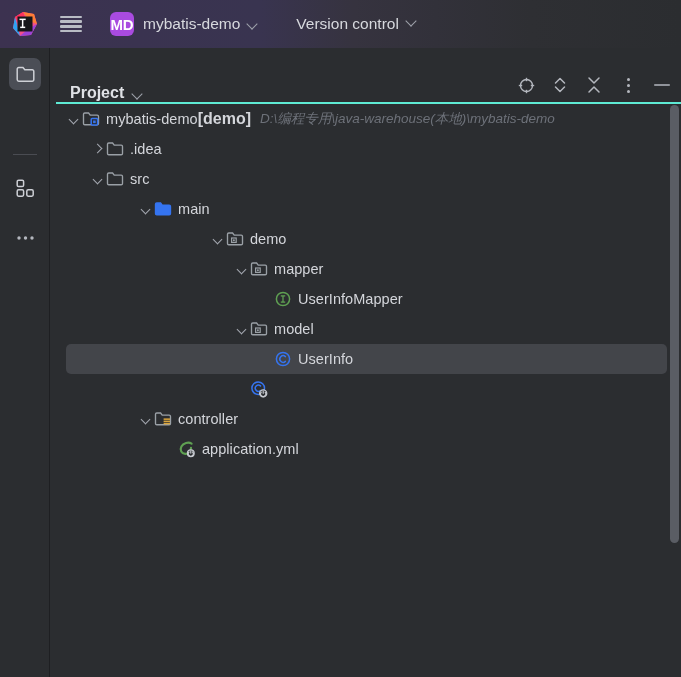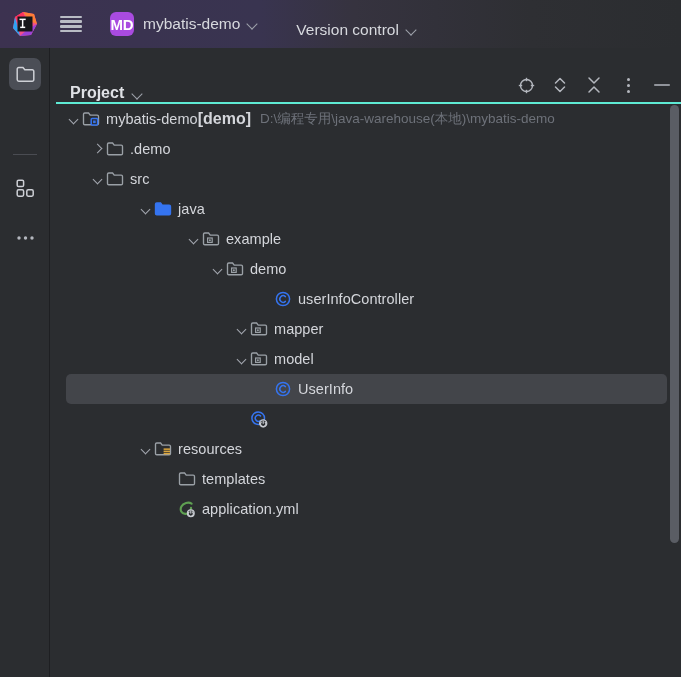--- a/index.html
+++ b/index.html
@@ -79,21 +79,21 @@
   }
   .proj-name {
     margin-left: 9px;
     color: #d7d9de;
     font-size: 15.5px;
     white-space: nowrap;
   }
 
   .vc-chip {
     display: flex;
-    align-items: center;
+    align-items: flex-start;
     margin-left: 24px;
     height: 30px;
     padding: 0 6px;
     border-radius: 6px;
     cursor: pointer;
     margin-top: 12px;
   }
   .vc-label {
     color: #d7d9de;
     font-size: 15.5px;
@@ -234,20 +234,21 @@
   .label {
     color: #d4d6db;
     font-size: 14.5px;
     letter-spacing: 0.05px;
   }
   .root-tag { font-weight: bold; color: #d4d6db; }
   .path {
     margin-left: 9px;
     color: #6d7179;
     font-size: 13.5px;
+    font-style: italic;
   }
 
   
   .vscroll {
     position: absolute;
     right: 2px; top: 105px;
     width: 9px; height: 438px;
     background: #5a5d64;
     border-radius: 5px;
   }
@@ -384,88 +385,78 @@
         <span class="path">D:\编程专用\java-warehouse(本地)\mybatis-demo</span>
       </div>
       <div class="row">
         <div style="width: 40px; flex: 0 0 auto;"></div>
         <div class="arrow right"></div>
         <div class="icon">
           <svg width="18" height="18" viewBox="0 0 18 18">
             <path d="M1.5 4.3 A1.3 1.3 0 0 1 2.8 3 H6.6 L8.2 5.1 H15.2 A1.3 1.3 0 0 1 16.5 6.4 V13.4 A1.3 1.3 0 0 1 15.2 14.7 H2.8 A1.3 1.3 0 0 1 1.5 13.4 Z" fill="none" stroke="#9aa0a6" stroke-width="1.35"></path>
           </svg>
         </div>
-        <span class="label">.demo</span>
+        <span class="label">.idea</span>
       </div>
       <div class="row">
         <div style="width: 40px; flex: 0 0 auto;"></div>
         <div class="arrow down"></div>
         <div class="icon">
           <svg width="18" height="18" viewBox="0 0 18 18">
             <path d="M1.5 4.3 A1.3 1.3 0 0 1 2.8 3 H6.6 L8.2 5.1 H15.2 A1.3 1.3 0 0 1 16.5 6.4 V13.4 A1.3 1.3 0 0 1 15.2 14.7 H2.8 A1.3 1.3 0 0 1 1.5 13.4 Z" fill="none" stroke="#9aa0a6" stroke-width="1.35"></path>
           </svg>
         </div>
         <span class="label">src</span>
       </div>
       <div class="row">
         <div style="width: 88px; flex: 0 0 auto;"></div>
         <div class="arrow down"></div>
         <div class="icon">
           <svg width="18" height="18" viewBox="0 0 18 18">
             <path d="M1.5 4.3 A1.3 1.3 0 0 1 2.8 3 H6.6 L8.2 5.1 H15.2 A1.3 1.3 0 0 1 16.5 6.4 V13.4 A1.3 1.3 0 0 1 15.2 14.7 H2.8 A1.3 1.3 0 0 1 1.5 13.4 Z" fill="#3574f0" stroke="#3574f0" stroke-width="1.35"></path>
           </svg>
         </div>
-        <span class="label">java</span>
-      </div>
-      <div class="row">
-        <div style="width: 136px; flex: 0 0 auto;"></div>
+        <span class="label">main</span>
+      </div>
+      <div class="row">
+        <div style="width: 160px; flex: 0 0 auto;"></div>
         <div class="arrow down"></div>
         <div class="icon">
           <svg width="18" height="18" viewBox="0 0 18 18">
             <path d="M1.5 4.3 A1.3 1.3 0 0 1 2.8 3 H6.6 L8.2 5.1 H15.2 A1.3 1.3 0 0 1 16.5 6.4 V13.4 A1.3 1.3 0 0 1 15.2 14.7 H2.8 A1.3 1.3 0 0 1 1.5 13.4 Z" fill="none" stroke="#9aa0a6" stroke-width="1.35"></path>
            <rect x="5.6" y="8" width="4.6" height="4.4" fill="none" stroke="#9aa0a6" stroke-width="1.2"></rect>
            <circle cx="7.9" cy="10.2" r="1" fill="#9aa0a6"></circle>
           </svg>
         </div>
-        <span class="label">example</span>
-      </div>
-      <div class="row">
-        <div style="width: 160px; flex: 0 0 auto;"></div>
+        <span class="label">demo</span>
+      </div>
+      <div class="row">
+        <div style="width: 184px; flex: 0 0 auto;"></div>
         <div class="arrow down"></div>
         <div class="icon">
           <svg width="18" height="18" viewBox="0 0 18 18">
             <path d="M1.5 4.3 A1.3 1.3 0 0 1 2.8 3 H6.6 L8.2 5.1 H15.2 A1.3 1.3 0 0 1 16.5 6.4 V13.4 A1.3 1.3 0 0 1 15.2 14.7 H2.8 A1.3 1.3 0 0 1 1.5 13.4 Z" fill="none" stroke="#9aa0a6" stroke-width="1.35"></path>
            <rect x="5.6" y="8" width="4.6" height="4.4" fill="none" stroke="#9aa0a6" stroke-width="1.2"></rect>
            <circle cx="7.9" cy="10.2" r="1" fill="#9aa0a6"></circle>
           </svg>
         </div>
-        <span class="label">demo</span>
+        <span class="label">mapper</span>
       </div>
       <div class="row">
         <div style="width: 208px; flex: 0 0 auto;"></div>
         <div class="arrow"></div>
         <div class="icon">
           <svg width="18" height="18" viewBox="0 0 18 18">
-            <circle cx="9" cy="9" r="6.6" fill="none" stroke="#3574f0" stroke-width="1.5"></circle>
-           <path d="M11.4 6.6 A3.3 3.3 0 1 0 11.4 11.4" fill="none" stroke="#3574f0" stroke-width="1.5" stroke-linecap="round"></path>
-          </svg>
-        </div>
-        <span class="label">userInfoController</span>
-      </div>
-      <div class="row">
-        <div style="width: 184px; flex: 0 0 auto;"></div>
-        <div class="arrow down"></div>
-        <div class="icon">
-          <svg width="18" height="18" viewBox="0 0 18 18">
-            <path d="M1.5 4.3 A1.3 1.3 0 0 1 2.8 3 H6.6 L8.2 5.1 H15.2 A1.3 1.3 0 0 1 16.5 6.4 V13.4 A1.3 1.3 0 0 1 15.2 14.7 H2.8 A1.3 1.3 0 0 1 1.5 13.4 Z" fill="none" stroke="#9aa0a6" stroke-width="1.35"></path>
-           <rect x="5.6" y="8" width="4.6" height="4.4" fill="none" stroke="#9aa0a6" stroke-width="1.2"></rect>
-           <circle cx="7.9" cy="10.2" r="1" fill="#9aa0a6"></circle>
-          </svg>
-        </div>
-        <span class="label">mapper</span>
+            <circle cx="9" cy="9" r="6.6" fill="none" stroke="#5fa052" stroke-width="1.5"></circle>
+           <line x1="6.8" y1="5.9" x2="11.2" y2="5.9" stroke="#5fa052" stroke-width="1.3"></line>
+           <line x1="9" y1="5.9" x2="9" y2="12.1" stroke="#5fa052" stroke-width="1.3"></line>
+           <line x1="6.8" y1="12.1" x2="11.2" y2="12.1" stroke="#5fa052" stroke-width="1.3"></line>
+          </svg>
+        </div>
+        <span class="label">UserInfoMapper</span>
       </div>
       <div class="row">
         <div style="width: 184px; flex: 0 0 auto;"></div>
         <div class="arrow down"></div>
         <div class="icon">
           <svg width="18" height="18" viewBox="0 0 18 18">
             <path d="M1.5 4.3 A1.3 1.3 0 0 1 2.8 3 H6.6 L8.2 5.1 H15.2 A1.3 1.3 0 0 1 16.5 6.4 V13.4 A1.3 1.3 0 0 1 15.2 14.7 H2.8 A1.3 1.3 0 0 1 1.5 13.4 Z" fill="none" stroke="#9aa0a6" stroke-width="1.35"></path>
            <rect x="5.6" y="8" width="4.6" height="4.4" fill="none" stroke="#9aa0a6" stroke-width="1.2"></rect>
            <circle cx="7.9" cy="10.2" r="1" fill="#9aa0a6"></circle>
           </svg>
@@ -501,31 +492,21 @@
         <div style="width: 88px; flex: 0 0 auto;"></div>
         <div class="arrow down"></div>
         <div class="icon">
           <svg width="18" height="18" viewBox="0 0 18 18">
             <path d="M1.5 4.3 A1.3 1.3 0 0 1 2.8 3 H6.6 L8.2 5.1 H15.2 A1.3 1.3 0 0 1 16.5 6.4 V13.4 A1.3 1.3 0 0 1 15.2 14.7 H2.8 A1.3 1.3 0 0 1 1.5 13.4 Z" fill="none" stroke="#9aa0a6" stroke-width="1.35"></path>
            <rect x="9.6" y="8.4" width="6.4" height="1.5" fill="#d9a43b"></rect>
            <rect x="9.6" y="10.6" width="6.4" height="1.5" fill="#d9a43b"></rect>
            <rect x="9.6" y="12.8" width="6.4" height="1.5" fill="#d9a43b"></rect>
           </svg>
         </div>
-        <span class="label">resources</span>
-      </div>
-      <div class="row">
-        <div style="width: 112px; flex: 0 0 auto;"></div>
-        <div class="arrow"></div>
-        <div class="icon">
-          <svg width="18" height="18" viewBox="0 0 18 18">
-            <path d="M1.5 4.3 A1.3 1.3 0 0 1 2.8 3 H6.6 L8.2 5.1 H15.2 A1.3 1.3 0 0 1 16.5 6.4 V13.4 A1.3 1.3 0 0 1 15.2 14.7 H2.8 A1.3 1.3 0 0 1 1.5 13.4 Z" fill="none" stroke="#9aa0a6" stroke-width="1.35"></path>
-          </svg>
-        </div>
-        <span class="label">templates</span>
+        <span class="label">controller</span>
       </div>
       <div class="row">
         <div style="width: 112px; flex: 0 0 auto;"></div>
         <div class="arrow"></div>
         <div class="icon">
           <svg width="18" height="18" viewBox="0 0 18 18">
             <path d="M13.6 3.6 C10.5 1.6 5.2 3 3.4 6.5 C1.6 10 3.5 13.6 7.2 13.9 C10.6 14.2 13.2 11.4 13 7.8" fill="none" stroke="#5fa052" stroke-width="2.1" stroke-linecap="round"></path>
            <circle cx="12.8" cy="13.2" r="3.4" fill="#2b2d30" stroke="#c9ccd2" stroke-width="1.2"></circle>
            <line x1="12.8" y1="10.9" x2="12.8" y2="13.1" stroke="#c9ccd2" stroke-width="1.2" stroke-linecap="round"></line>
            <path d="M11 12 A2.5 2.5 0 1 0 14.6 12" fill="none" stroke="#c9ccd2" stroke-width="1.2" stroke-linecap="round"></path>

